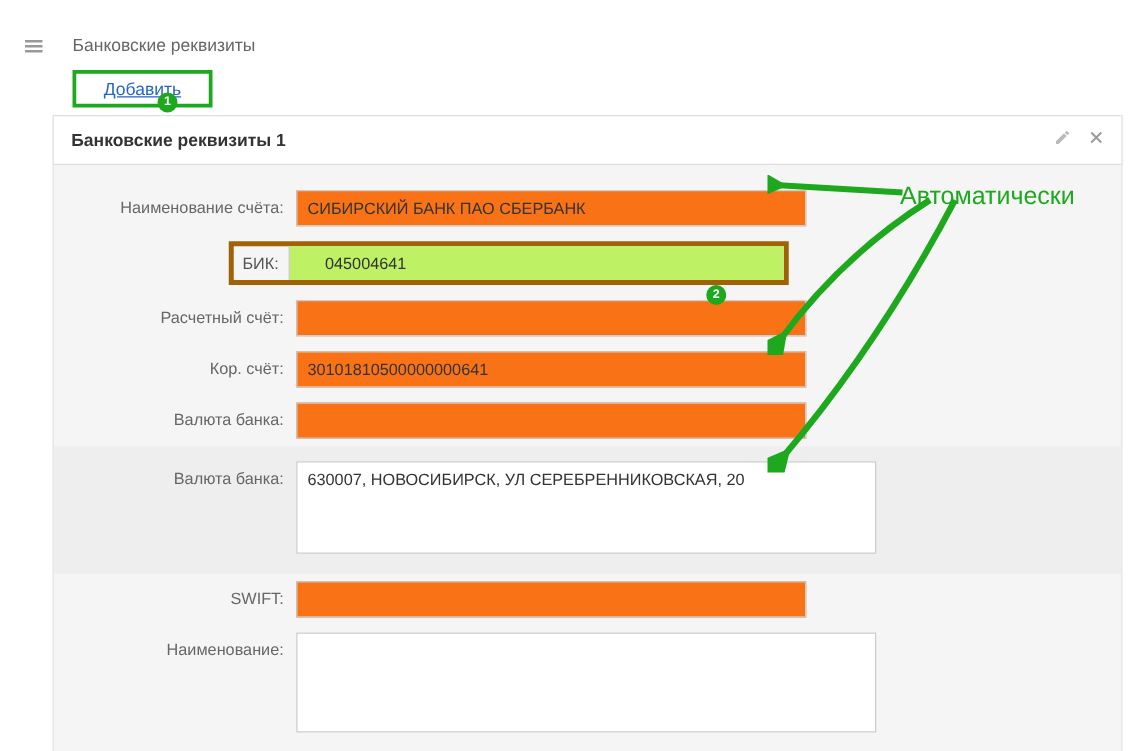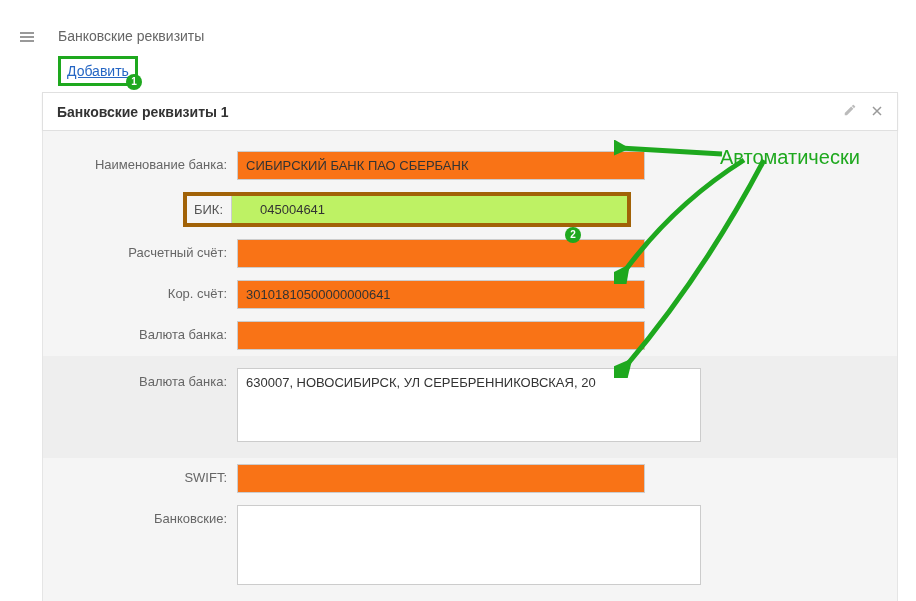--- a/index.html
+++ b/index.html
@@ -1,20 +1,20 @@
 <!DOCTYPE html>
 <html><head>
   <meta charset="utf-8">
   <style>
     * { box-sizing: border-box; margin: 0; padding: 0; }
     body { font-family: Arial, sans-serif; font-size: 13px; color: #333; background: #fff; width: 916px; height: 601px; position: relative; }
     .hamburger { position: absolute; top: 30px; left: 20px; cursor: pointer; }
     .hamburger div { width: 14px; height: 2px; background: #999; margin: 2px 0; }
     .section-title { position: absolute; top: 28px; left: 58px; color: #666; font-size: 14px; }
-    .add-link { position: absolute; top: 56px; left: 58px; color: #2566c4; font-size: 14px; text-decoration: underline; padding: 4px 6px; border: 3px solid #1ea81e; }
+    .add-link { position: absolute; top: 56px; left: 58px; color: #2566c4; font-size: 14px; text-decoration: underline; padding: 4px 22px; border: 3px solid #1ea81e; }
     .badge1 { position: absolute; top: 74px; left: 126px; width: 16px; height: 16px; background: #1ea81e; border-radius: 50%; color: #fff; font-size: 10px; text-align: center; line-height: 16px; font-weight: bold; }
     .panel { position: absolute; top: 92px; left: 42px; width: 856px; }
     .panel-header { background: #fff; border: 1px solid #e0e0e0; padding: 10px 14px; font-weight: bold; font-size: 14px; display: flex; align-items: center; justify-content: space-between; box-shadow: 0 1px 2px rgba(0,0,0,0.05); }
     .panel-header-actions { display: flex; gap: 14px; }
     .icon-btn { cursor: pointer; color: #999; font-size: 15px; }
     .panel-body { background: #f5f5f5; border: 1px solid #e5e5e5; border-top: none; padding: 14px 0 20px 0; }
     .row { display: flex; align-items: flex-start; padding: 6px 10px; position: relative; }
     .row-label { width: 184px; text-align: right; color: #666; padding-right: 10px; padding-top: 6px; font-size: 13px; }
     .row-input { width: 408px; background: #f97316; border: 1px solid #ccc; padding: 6px 8px; font-size: 13px; color: #333; }
     .row-input.bik { background: #bef264; padding-left: 28px; }
@@ -54,21 +54,21 @@
       </span>
       <span class="icon-btn">
         <svg width="12" height="12" viewBox="0 0 24 24">
             <path stroke="#999" stroke-width="3" fill="none" d="M4 4 L20 20 M20 4 L4 20"></path>
           </svg>
       </span>
     </div>
   </div>
   <div class="panel-body">
     <div class="row">
-      <div class="row-label">Наименование банка:</div>
+      <div class="row-label">Наименование счёта:</div>
       <input class="row-input" value="СИБИРСКИЙ БАНК ПАО СБЕРБАНК" style="">
     </div>
     <div class="row" style="padding-left:140px; position:relative;">
       <div class="bik-wrap">
         <div class="row-label">БИК:</div>
         <input class="row-input bik" value="045004641" style="">
       </div>
       <div class="badge2">2</div>
     </div>
     <div class="row">
@@ -85,21 +85,21 @@
     </div>
     <div class="row shaded">
       <div class="row-label">Валюта банка:</div>
       <textarea class="row-textarea" style="">630007, НОВОСИБИРСК, УЛ СЕРЕБРЕННИКОВСКАЯ, 20</textarea>
     </div>
     <div class="row">
       <div class="row-label">SWIFT:</div>
       <input class="row-input" value="" style="">
     </div>
     <div class="row">
-      <div class="row-label">Банковские:</div>
+      <div class="row-label">Наименование:</div>
       <textarea class="row-textarea tall" style=""></textarea>
     </div>
   </div>
 </div>
 
 <div class="auto-label">Автоматически</div>
 
 <svg class="arrow" style="top:140px; left:614px;" width="110" height="24">
   <defs>
       <marker id="ah1" markerWidth="10" markerHeight="10" refX="2" refY="5" orient="auto">

